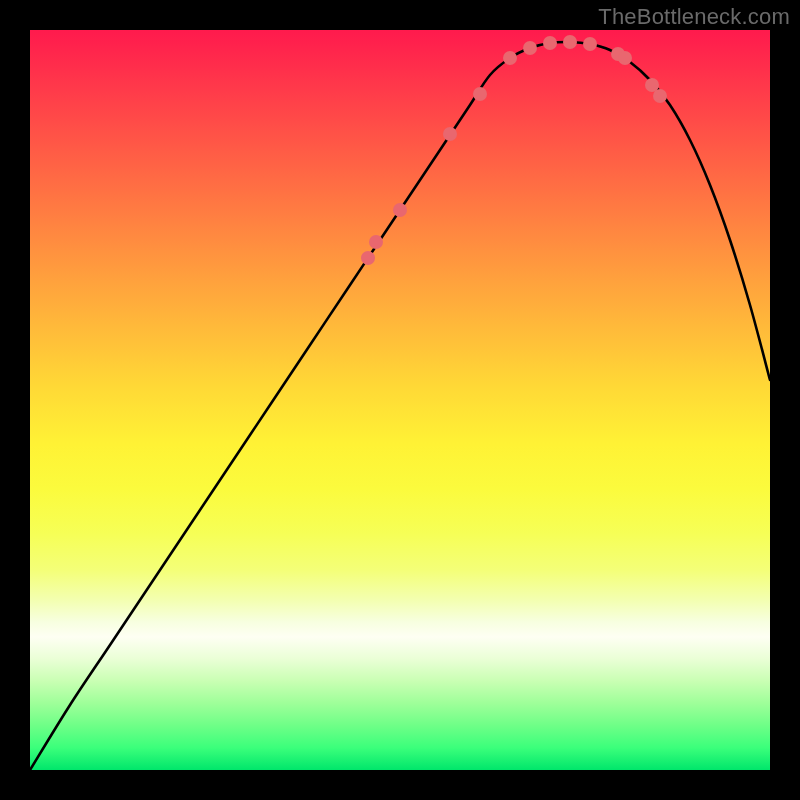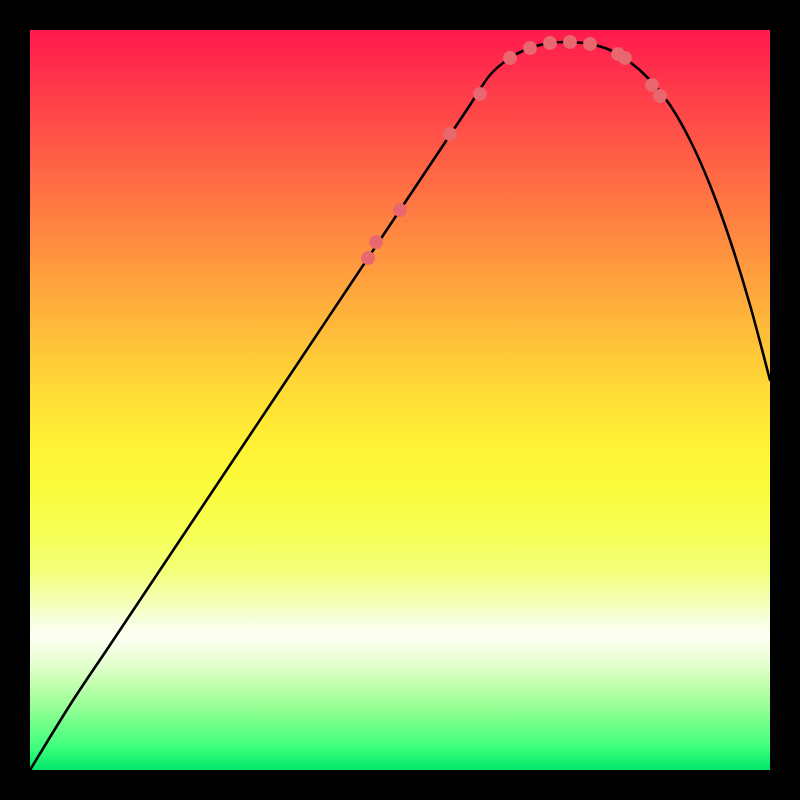--- a/index.html
+++ b/index.html
@@ -62,20 +62,21 @@
     color: #6a6a6a;
     font-size: 22px;
     font-weight: 500;
     letter-spacing: 0.2px;
   }
 </style>
 </head>
 <body>
 
 <div class="frame">
+  <div class="watermark">TheBottleneck.com</div>
 
   <div class="plot">
     <svg class="curve-svg" viewBox="0 0 740 740" preserveAspectRatio="none">
       <path id="curve-path" fill="none" stroke="#000000" stroke-width="2.6" stroke-linecap="round" stroke-linejoin="round" d="M 0 740 C 6.666666666666667 729.1666666666666, 26.666666666666664 695.8333333333334, 40 675 C 53.333333333333336 654.1666666666666, 66.66666666666667 635, 80 615 C 93.33333333333333 595, 106.66666666666667 575, 120 555 C 133.33333333333334 535, 146.66666666666666 515, 160 495 C 173.33333333333334 475, 186.66666666666666 455, 200 435 C 213.33333333333334 415, 226.66666666666666 395, 240 375 C 253.33333333333334 355, 266.6666666666667 335, 280 315 C 293.3333333333333 295, 310 270, 320 255 C 330 240, 333.3333333333333 235, 340 225 C 346.6666666666667 215, 353.3333333333333 205, 360 195 C 366.6666666666667 185, 373.3333333333333 175, 380 165 C 386.6666666666667 155, 393.3333333333333 145, 400 135 C 406.6666666666667 125, 413.3333333333333 115, 420 105 C 426.6666666666667 95, 433.3333333333333 85, 440 75 C 446.6666666666667 65, 453.3333333333333 52.833333333333336, 460 45 C 466.6666666666667 37.166666666666664, 473.3333333333333 32.5, 480 28 C 486.6666666666667 23.5, 493.3333333333333 20.5, 500 18 C 506.6666666666667 15.5, 513.3333333333334 14, 520 13 C 526.6666666666666 12, 533.3333333333334 11.833333333333334, 540 12 C 546.6666666666666 12.166666666666666, 553.3333333333334 12.666666666666666, 560 14 C 566.6666666666666 15.333333333333334, 573.3333333333334 17, 580 20 C 586.6666666666666 23, 593.3333333333334 27, 600 32 C 606.6666666666666 37, 613.3333333333334 42.833333333333336, 620 50 C 626.6666666666666 57.166666666666664, 633.3333333333334 65, 640 75 C 646.6666666666666 85, 653.3333333333334 96.66666666666667, 660 110 C 666.6666666666666 123.33333333333333, 673.3333333333334 138.33333333333334, 680 155 C 686.6666666666666 171.66666666666666, 693.3333333333334 190, 700 210 C 706.6666666666666 230, 713.3333333333334 251.66666666666666, 720 275 C 726.6666666666666 298.3333333333333, 736.6666666666666 337.5, 740 350"></path>
       <g id="markers-group">
           <circle cx="338" cy="228" r="7" fill="#e9676f"></circle>
           <circle cx="346" cy="212" r="7" fill="#e9676f"></circle>
           <circle cx="370" cy="180" r="7" fill="#e9676f"></circle>
           <circle cx="420" cy="104" r="7" fill="#e9676f"></circle>
           <circle cx="450" cy="64" r="7" fill="#e9676f"></circle>

